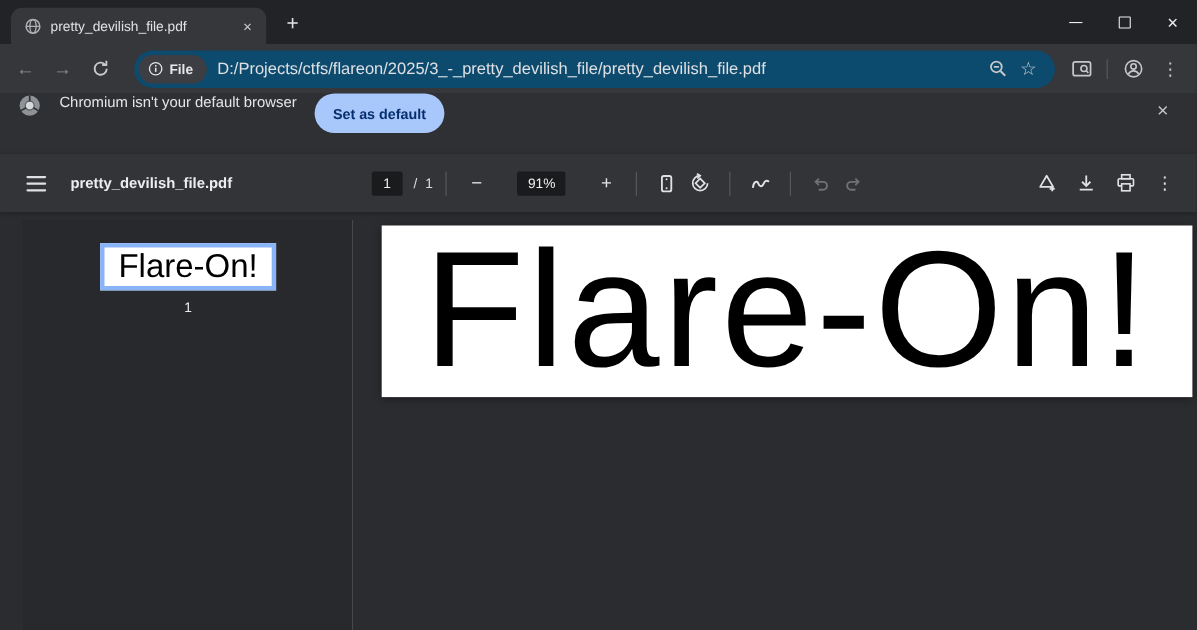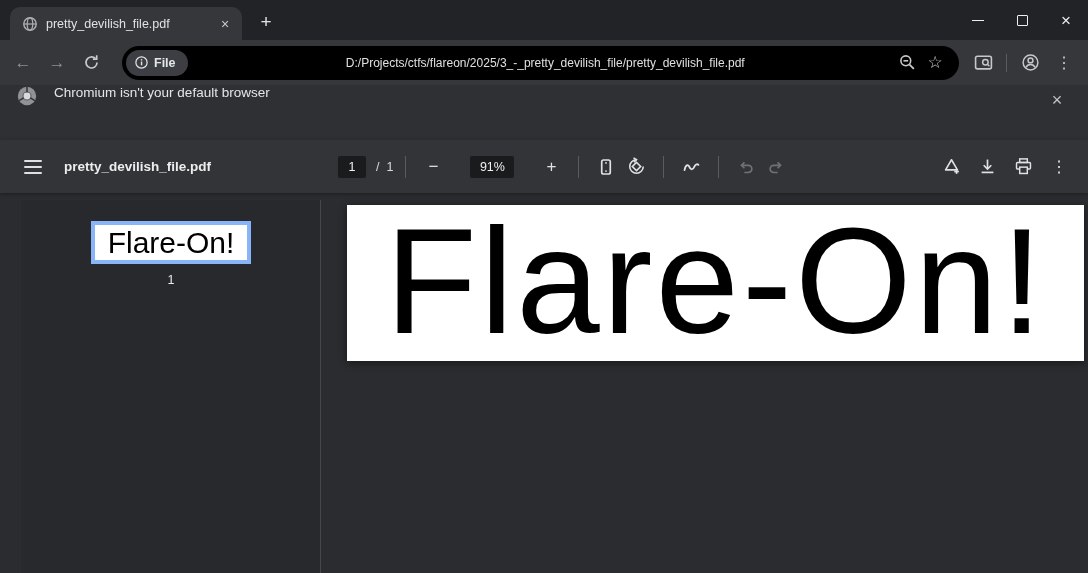--- a/index.html
+++ b/index.html
@@ -54,32 +54,32 @@
     position: absolute; top: 40px; left: 0; width: 1088px; height: 45px;
     background: #36373b; display: flex; align-items: center; padding: 0 8px;
   }
   .nav-btn {
     width: 30px; height: 30px; display: flex; align-items: center; justify-content: center;
     font-size: 17px; border-radius: 50%; cursor: pointer; margin-right: 4px;
   }
   .nav-dim { color: #8e9093; }
   .nav-lit { color: #c8c9cc; }
   .omnibox {
-    flex: 1; height: 34px; margin: 0 8px 0 12px; background: #000000;
+    flex: 1; height: 34px; margin: 0 8px 0 12px; background: #0c4a6e;
     border-radius: 17px; display: flex; align-items: center; padding: 0 10px 0 4px;
     min-width: 0;
   }
   .file-chip {
     height: 26px; background: #3c3e43; border-radius: 13px;
     display: flex; align-items: center; gap: 5px; padding: 0 12px 0 8px;
     color: #e5e6e8; font-size: 12.5px; font-weight: bold; cursor: pointer; flex-shrink: 0;
   }
   .url-text {
-    flex: 1; margin-left: 10px; font-size: 12px; color: #dfe0e3;
-    white-space: nowrap; overflow: hidden; min-width: 0; text-align: center;
+    flex: 1; margin-left: 10px; font-size: 15px; color: #dfe0e3;
+    white-space: nowrap; overflow: hidden; min-width: 0;
   }
   .omni-icon {
     width: 28px; height: 28px; display: flex; align-items: center; justify-content: center;
     color: #c7c8ca; cursor: pointer; flex-shrink: 0;
   }
   .star-glyph { font-size: 17px; color: #c7c8ca; }
   .toolbar-right { display: flex; align-items: center; gap: 2px; }
   .tb-icon {
     width: 32px; height: 32px; display: flex; align-items: center; justify-content: center;
     color: #c7c8ca; cursor: pointer; border-radius: 50%;
@@ -238,20 +238,21 @@
   <span>
     <svg width="22" height="22" viewBox="0 0 24 24">
       <circle cx="12" cy="12" r="10" fill="#8f9296"></circle>
       <circle cx="12" cy="12" r="4.4" fill="#d7d9db" stroke="#5b5e62" stroke-width="1.2"></circle>
       <line x1="12" y1="2" x2="12" y2="7.8" stroke="#2f3034" stroke-width="1.6"></line>
       <line x1="3.4" y1="17" x2="8.4" y2="14.1" stroke="#2f3034" stroke-width="1.6"></line>
       <line x1="20.6" y1="17" x2="15.6" y2="14.1" stroke="#2f3034" stroke-width="1.6"></line>
     </svg>
   </span>
   <span class="infobar-msg">Chromium isn't your default browser</span>
+  <button class="set-default-btn">Set as default</button>
   <div class="infobar-close">×</div>
 </div>
 
 <div class="pdf-toolbar">
   <div class="hamburger" aria-label="menu">
     <span></span>
       <span></span>
       <span></span>
   </div>
   <span class="pdf-filename">pretty_devilish_file.pdf</span>

